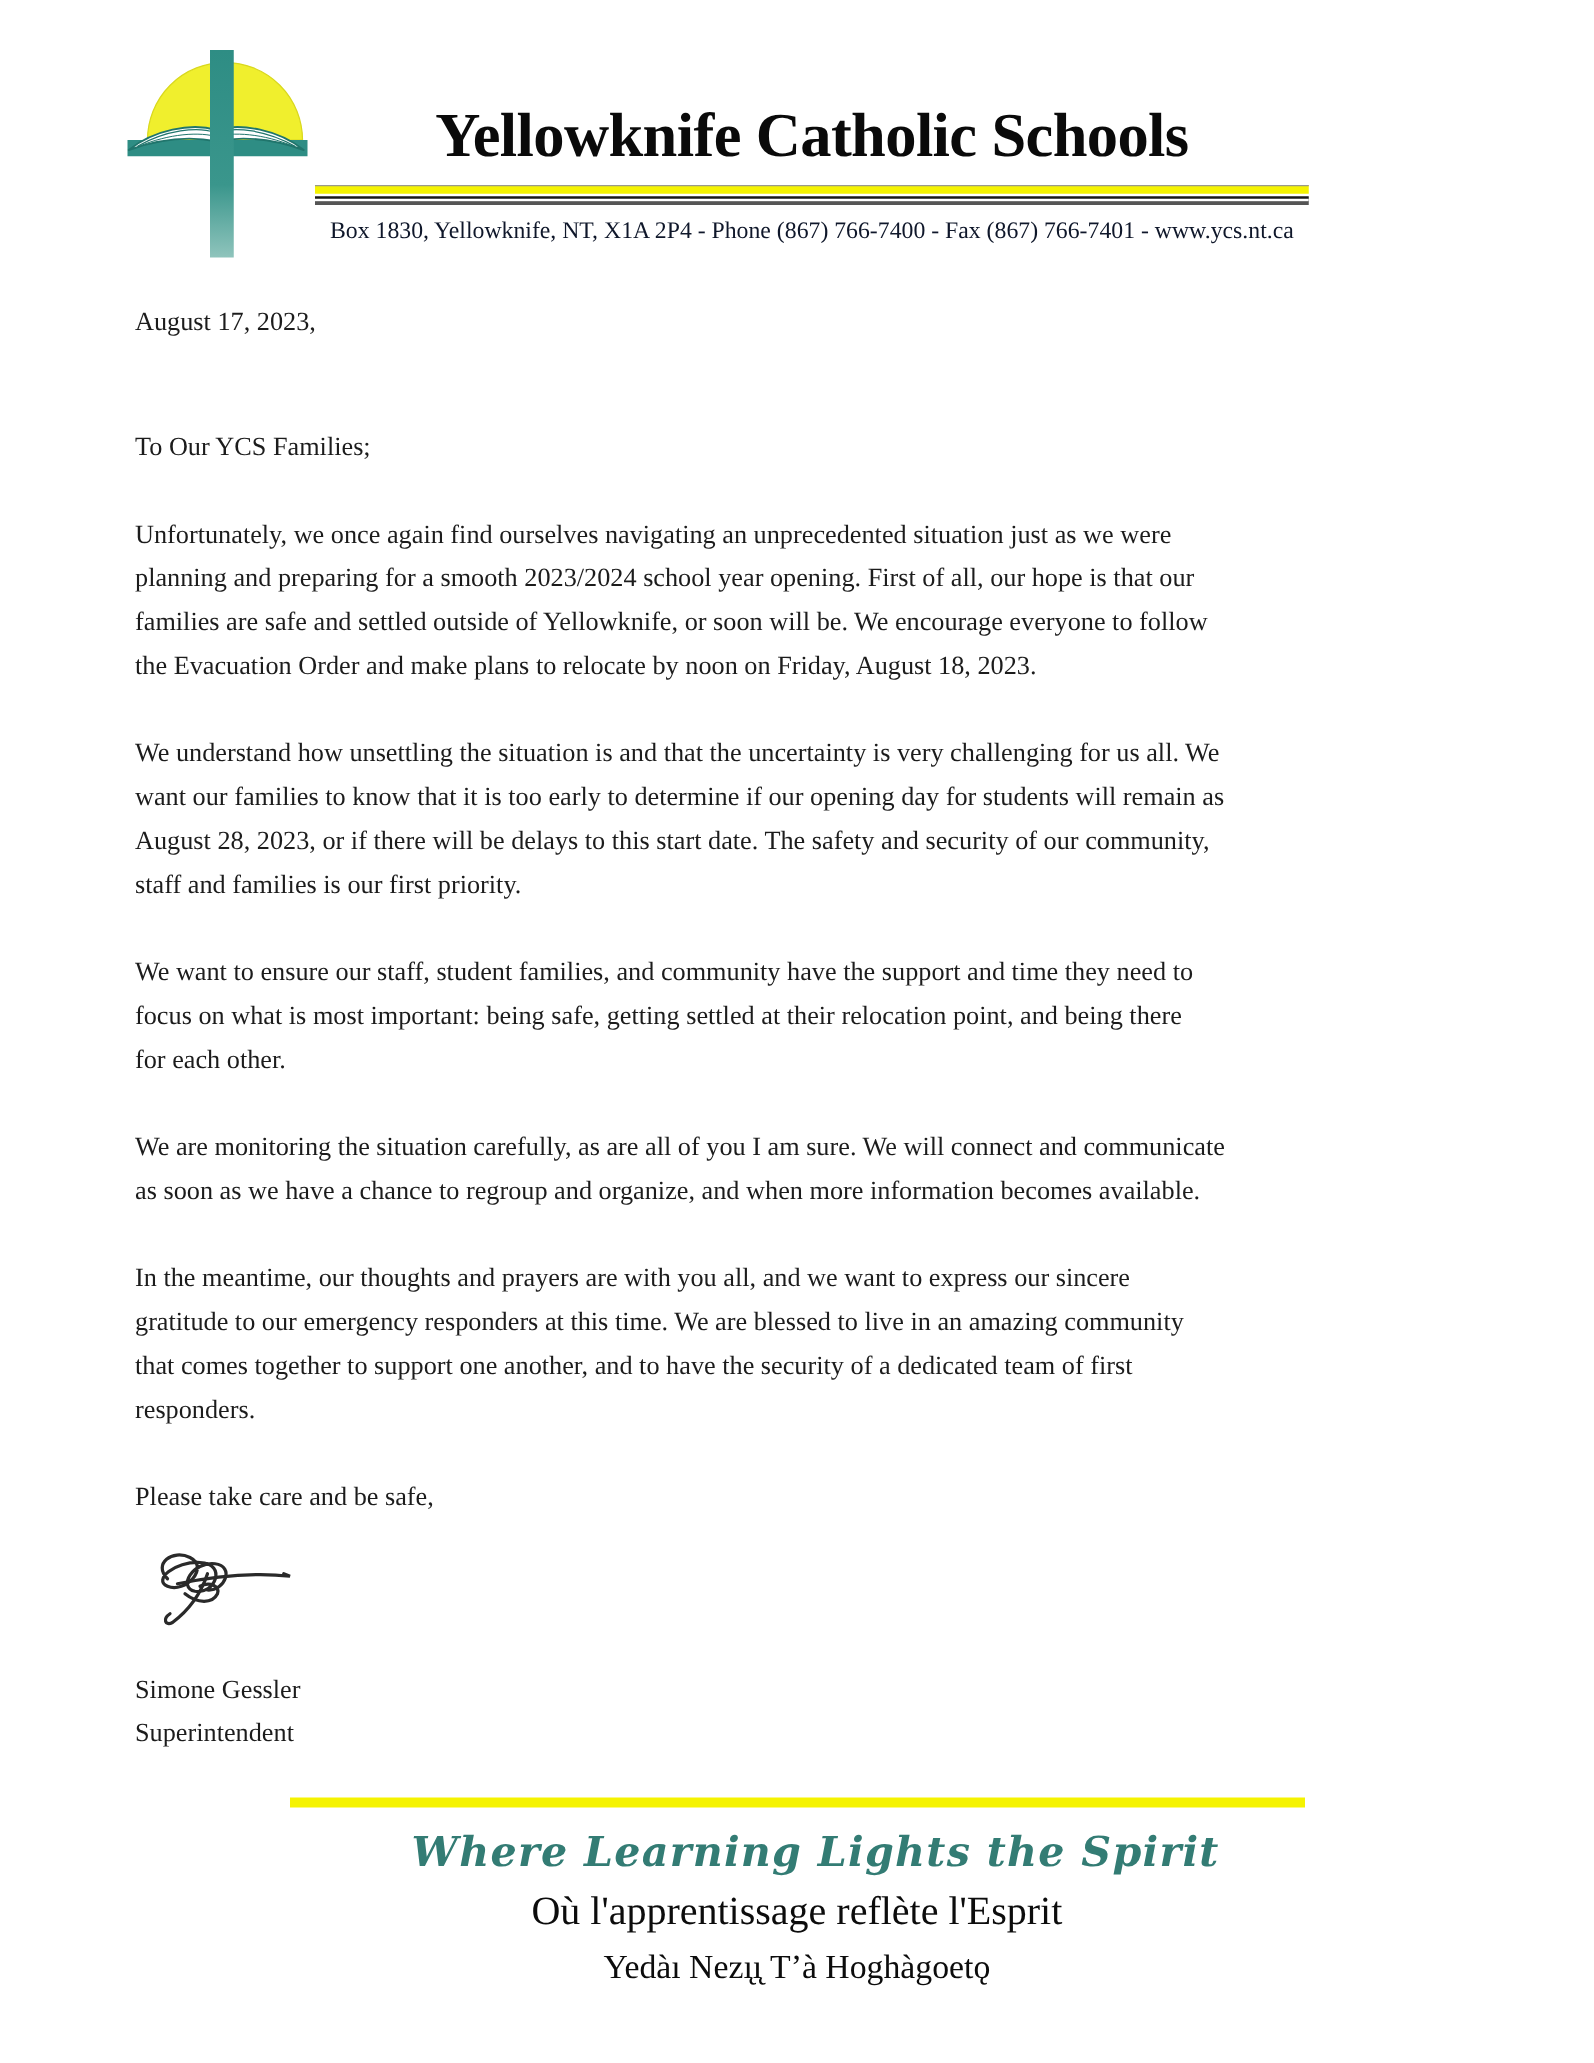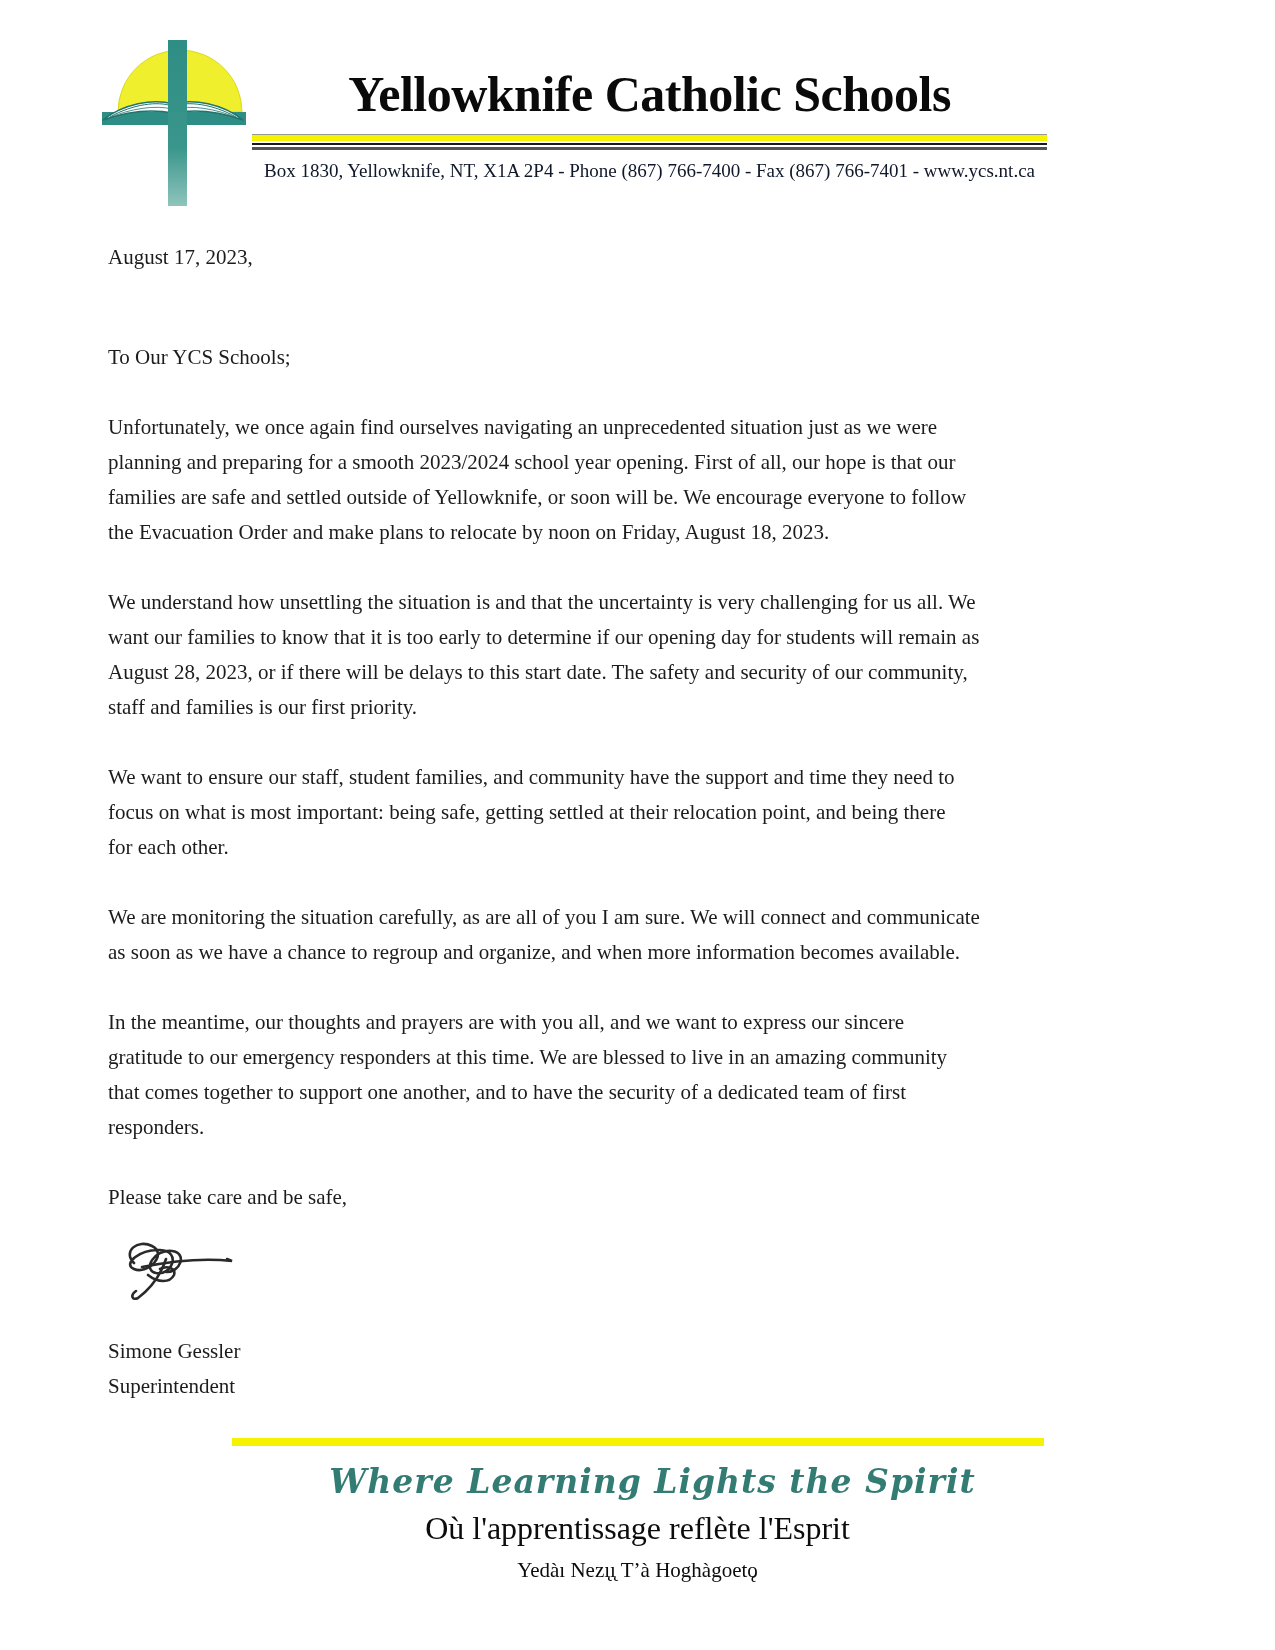--- a/index.html
+++ b/index.html
@@ -9,21 +9,21 @@
     height: 1650px;
     background: #ffffff;
     font-family: "Liberation Serif", serif;
     color: #1c1c1c;
     overflow: hidden;
   }
 
   
   .letterhead {
     display: flex;
-    align-items: flex-start;
+    align-items: center;
     margin: 38px 0 0 98px;
   }
   .logo { width: 152px; height: 172px; flex: 0 0 auto; }
   .head-right { width: 795px; margin-left: 2px; padding-top: 28px; }
   .school-name {
     margin: 0;
     font-size: 50px;
     font-weight: bold;
     letter-spacing: -0.5px;
     text-align: center;
@@ -74,21 +74,21 @@
     margin: 0 0 9px 0;
     font-family: "DejaVu Serif", serif;
     font-style: italic;
     font-weight: bold;
     font-size: 33px;
     color: var(--motto_teal, #337c74);
     letter-spacing: 1px;
     padding-left: 30px;
   }
   .motto-fr { margin: 0 0 11px 0; font-size: 32px; color: #0c0c0c; }
-  .motto-dene { margin: 0; font-size: 21px; color: #0c0c0c; }
+  .motto-dene { margin: 0; font-size: 27px; color: #0c0c0c; }
 </style>
 </head>
 <body>
 
 <div class="page">
 
   <header class="letterhead">
     <div class="logo">
       <svg width="152" height="172" viewBox="0 0 152 172" xmlns="http://www.w3.org/2000/svg">
         <defs>
@@ -117,21 +117,21 @@
       <div class="head-rule">
         <div class="rule-yellow"></div>
         <div class="rule-dark"></div>
       </div>
       <div class="address-line">Box 1830, Yellowknife, NT, X1A 2P4 - Phone (867) 766-7400 - Fax (867) 766-7401 - www.ycs.nt.ca</div>
     </div>
   </header>
 
   <main class="letter-body">
     <p class="date">August 17, 2023,</p>
-    <p class="salutation">To Our YCS Schools;</p>
+    <p class="salutation">To Our YCS Families;</p>
     <p class="para">Unfortunately, we once again find ourselves navigating an unprecedented situation just as we were
 planning and preparing for a smooth 2023/2024 school year opening. First of all, our hope is that our
 families are safe and settled outside of Yellowknife, or soon will be. We encourage everyone to follow
 the Evacuation Order and make plans to relocate by noon on Friday, August 18, 2023.</p>
     <p class="para">We understand how unsettling the situation is and that the uncertainty is very challenging for us all. We
 want our families to know that it is too early to determine if our opening day for students will remain as
 August 28, 2023, or if there will be delays to this start date.  The safety and security of our community,
 staff and families is our first priority.</p>
     <p class="para">We want to ensure our staff, student families, and community have the support and time they need to
 focus on what is most important: being safe, getting settled at their relocation point,  and being there

